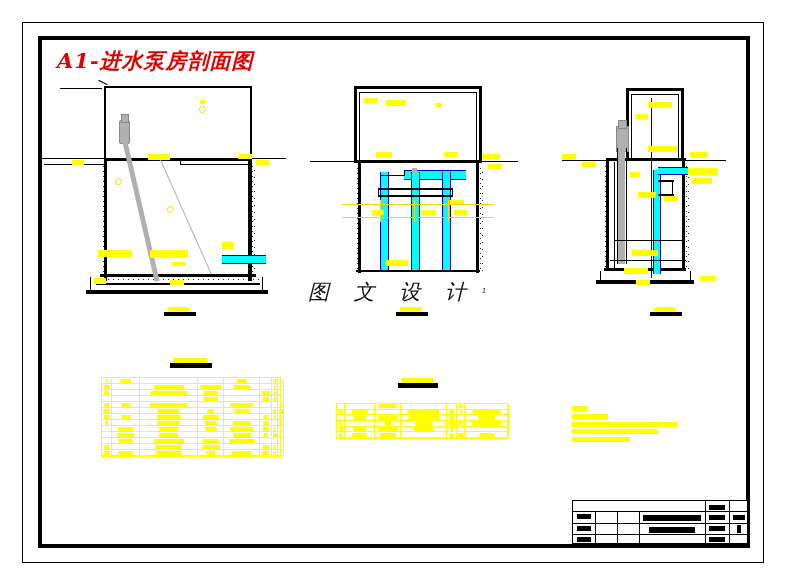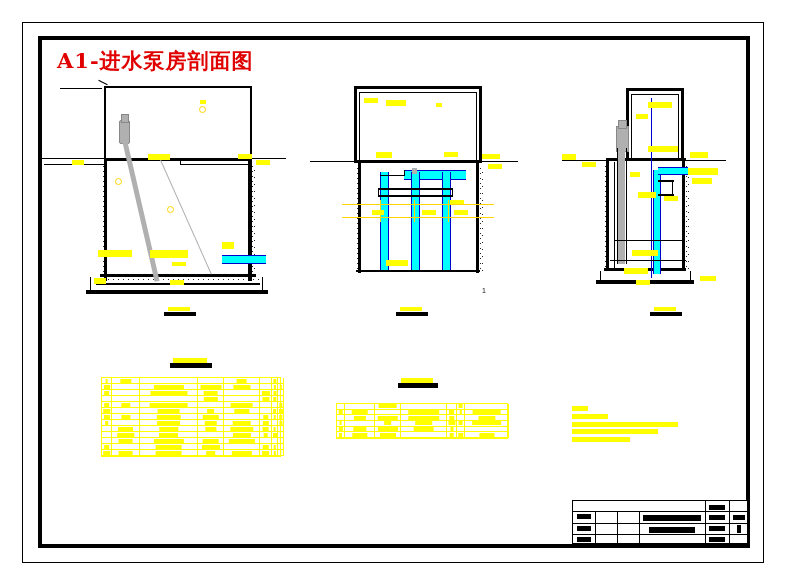--- a/index.html
+++ b/index.html
@@ -1,18 +1,18 @@
 <!DOCTYPE html>
 <html><head>
 <meta charset="utf-8">
 <style>
   html,body{margin:0;padding:0;background:#ffffff;}
   body{width:786px;height:585px;overflow:hidden;
        font-family:"Liberation Sans","DejaVu Sans",sans-serif;}
-  #stage{position:relative;width:786px;height:420px;background:#fff;}
+  #stage{position:relative;width:786px;height:420px;background:#fff;font-style:italic;}
 
   
   .outer-frame{position:absolute;left:22px;top:22px;width:742px;height:541px;
       border:1px solid #000;box-sizing:border-box;}
   .inner-frame{position:absolute;left:38px;top:36px;width:712px;height:512px;
       border:4px solid #000;box-sizing:border-box;}
 
   
   .sheet-title{position:absolute;left:57px;top:47px;font-size:21px;font-weight:bold;
       color:#e00000;letter-spacing:1px;font-family:"DejaVu Serif",serif;white-space:nowrap;}
@@ -61,20 +61,21 @@
 </head>
 <body>
 
 <div id="stage">
 
   <div class="outer-frame"></div>
   <div class="inner-frame"></div>
 
   <div class="sheet-title">A1-进水泵房剖面图</div>
 
+  <div class="watermark">图 文 设 计</div>
   <div class="wm-sub">1</div>
 
   <div class="dwg" style="left:60px;top:78px;width:210px;height:220px;">
 
     <div class="ln hz" style="left:0px;top:10px;width:42px;height:1px;"></div>
     <div class="ln" style="left:38px;top:4px;width:10px;height:1px;transform:rotate(26deg);"></div>
 
     <div class="ln thk" style="left:44px;top:8px;width:148px;height:2px;"></div>
     <div class="ln thk" style="left:44px;top:8px;width:2px;height:75px;"></div>
     <div class="ln thk" style="left:190px;top:8px;width:2px;height:75px;"></div>

